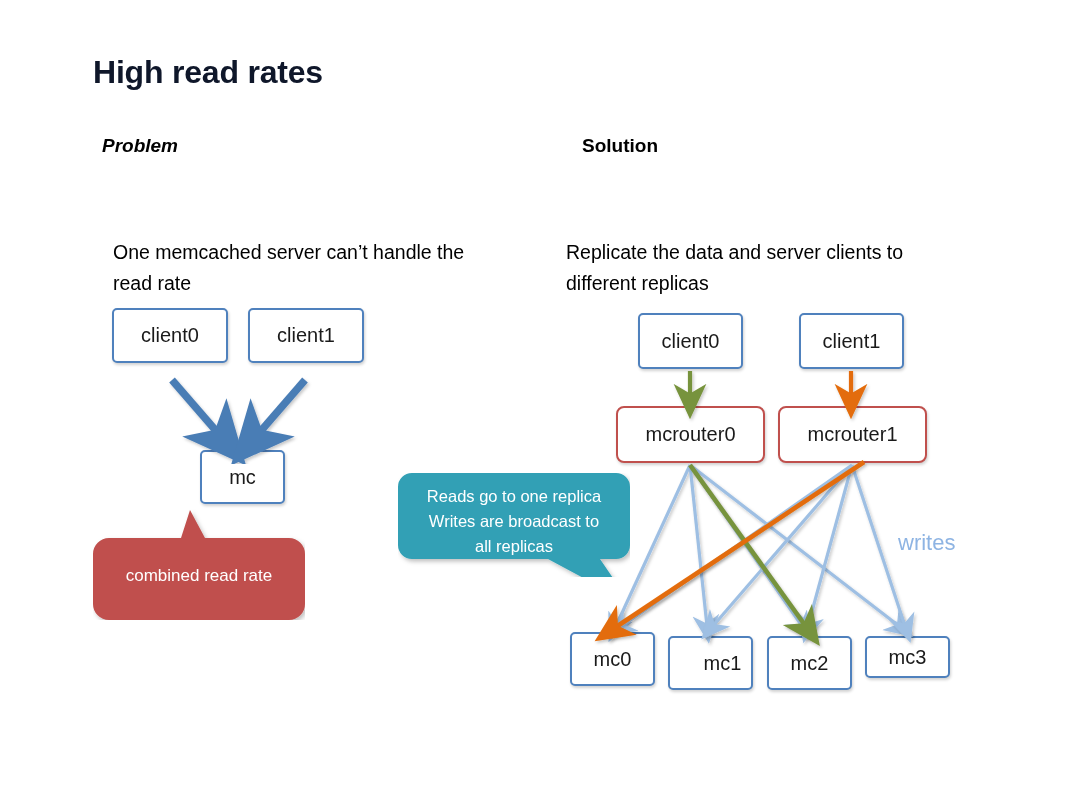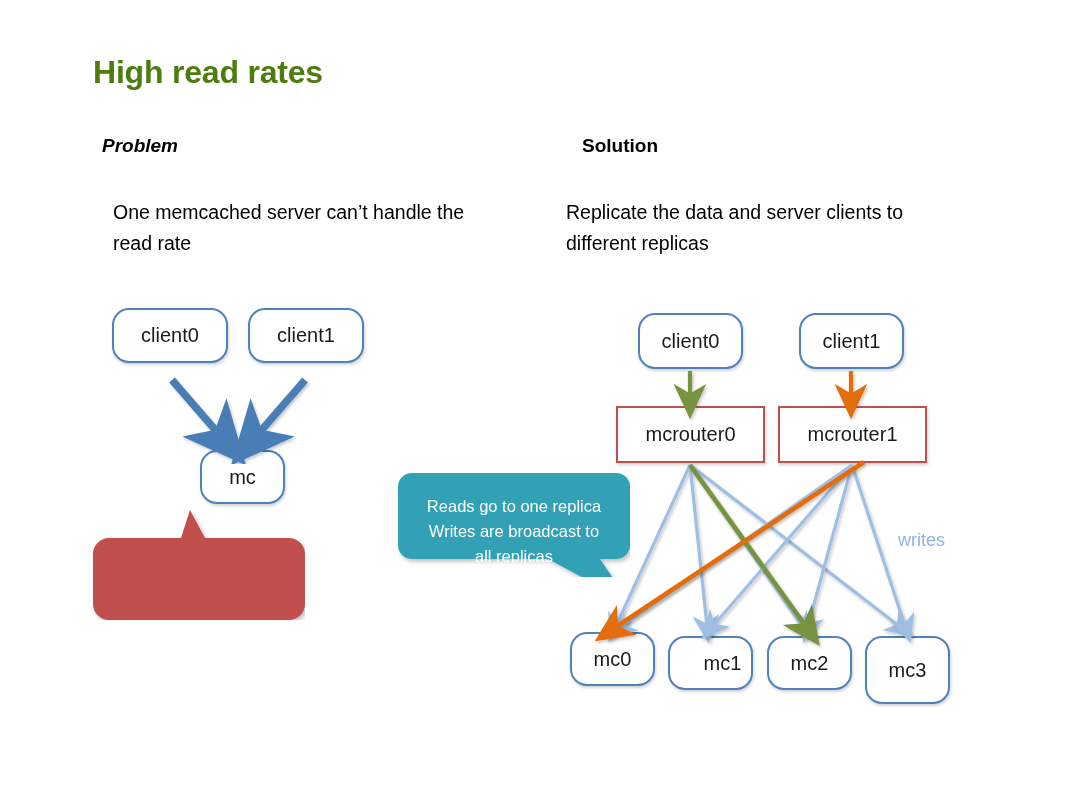--- a/index.html
+++ b/index.html
@@ -22,77 +22,78 @@
   }
 
   
   #slide-title {
     position: absolute;
     left: 93px;
     top: 54px;
     font-size: 32px;
     font-weight: bold;
     letter-spacing: -0.2px;
-    color: #4d7c0f;
+    color: #0f172a;
     white-space: nowrap;
   }
   .col-heading {
     position: absolute;
     font-size: 19px;
     font-weight: bold;
     color: #000000;
     white-space: nowrap;
   }
   #problem-heading { left: 102px; top: 135px; font-style: italic; }
   #solution-heading { left: 566px; top: 135px; margin-left: 16px; }
 
   .col-body {
     position: absolute;
     font-size: 19.5px;
     line-height: 31px;
     color: #000000;
     font-weight: normal;
+    margin-top: 40px;
   }
   #problem-body  { left: 113px; top: 197px; width: 360px; }
   #solution-body { left: 566px; top: 197px; width: 360px; }
 
   
   .node {
     position: absolute;
     box-sizing: border-box;
     background: #ffffff;
     border: 2.5px solid #4f81bd;
-    border-radius: 17px;
+    border-radius: 5px;
     display: flex;
     align-items: center;
     justify-content: center;
     font-size: 20px;
     color: #1a1a1a;
     white-space: nowrap;
     box-shadow: 1px 2px 3px rgba(0,0,0,0.18);
   }
   .node.router {
     border-color: #c0504d;
-    border-radius: 0;
+    border-radius: 8px;
   }
 
   
   #l-client0 { left: 112px; top: 308px; width: 116px; height: 55px; }
   #l-client1 { left: 248px; top: 308px; width: 116px; height: 55px; }
   #l-mc      { left: 200px; top: 450px; width:  85px; height: 54px; }
 
   
   #r-client0   { left: 638px; top: 313px; width: 105px; height: 56px; }
   #r-client1   { left: 799px; top: 313px; width: 105px; height: 56px; }
   #r-mcrouter0 { left: 616px; top: 406px; width: 149px; height: 57px; }
   #r-mcrouter1 { left: 778px; top: 406px; width: 149px; height: 57px; }
   #r-mc0 { left: 570px; top: 632px; width: 85px; height: 54px; }
   #r-mc1 { left: 668px; top: 636px; width: 85px; height: 54px; padding-left: 24px; }
   #r-mc2 { left: 767px; top: 636px; width: 85px; height: 54px; }
-  #r-mc3 { left: 865px; top: 636px; width: 85px; height: 68px; }
+  #r-mc3 { left: 865px; top: 636px; width: 85px; height: 42px; }
 
   
   .arrow-layer {
     position: absolute;
     left: 0;
     top: 0;
     width: 1067px;
     height: 800px;
     pointer-events: none;
   }
@@ -118,40 +119,39 @@
     font-size: 17px;
     line-height: 25px;
   }
   #callout-teal {
     left: 398px;
     top: 473px;
     width: 232px;
     height: 104px;
     font-size: 16.5px;
     line-height: 25px;
-    justify-content: flex-end;
   }
   .callout .callout-shape {
     position: absolute;
     inset: 0;
     z-index: -1;
   }
   .callout .callout-text {
     position: relative;
     z-index: 1;
   }
   #callout-red .callout-text { padding-top: 22px; }
   #callout-teal .callout-text { padding-bottom: 8px; }
 
   
   #writes-label {
     position: absolute;
     left: 898px;
     top: 530px;
-    font-size: 18px;
+    font-size: 22px;
     color: #8eb4e3;
     z-index: 3;
     white-space: nowrap;
   }
 </style>
 </head>
 <body>
 
 <div class="slide">
 
@@ -231,20 +231,21 @@
                  A16,16 0 0 1 196,112 H16 A16,16 0 0 1 0,96 V46
                  A16,16 0 0 1 16,30 Z" fill="#c0504d"></path>
       </g>
       <defs>
         <filter id="cshadow-red" x="-20%" y="-20%" width="150%" height="150%">
           <feDropShadow dx="2" dy="2.5" stdDeviation="2" flood-color="#000000" flood-opacity="0.25"></feDropShadow>
         </filter>
       </defs>
     </svg>
     <div class="callout-text">
+      <div>combined read rate</div>
     </div>
   </div>
 
   <div id="callout-teal" class="callout">
     <svg class="callout-shape" viewBox="0 0 232 104" preserveAspectRatio="none">
       <g filter="url(#cshadow-teal)">
         <path d="M14,0 H218 A14,14 0 0 1 232,14 V72
                  A14,14 0 0 1 218,86 H202 L232,130 L150,86 H14
                  A14,14 0 0 1 0,72 V14 A14,14 0 0 1 14,0 Z" fill="#31a0b5"></path>
       </g>

